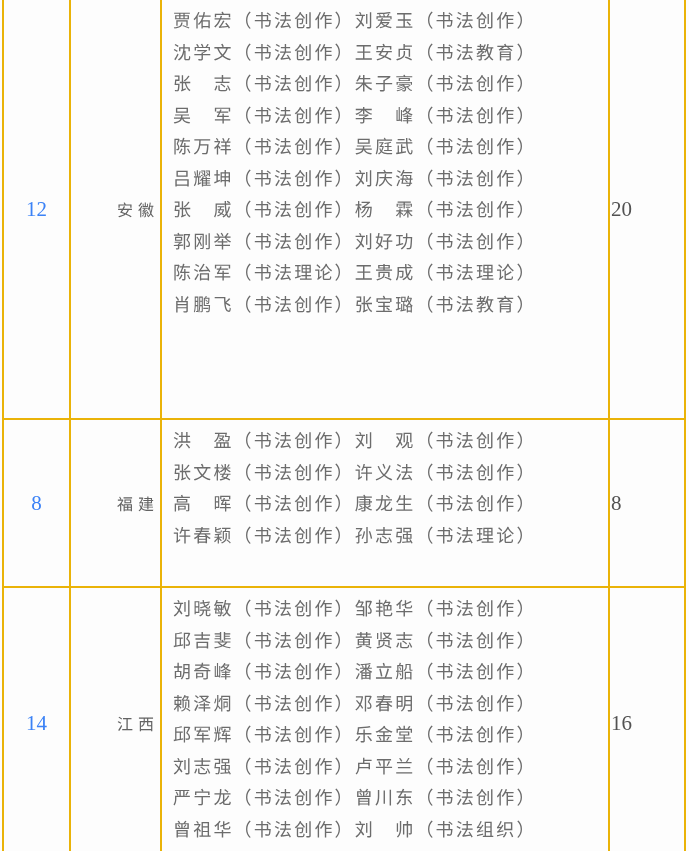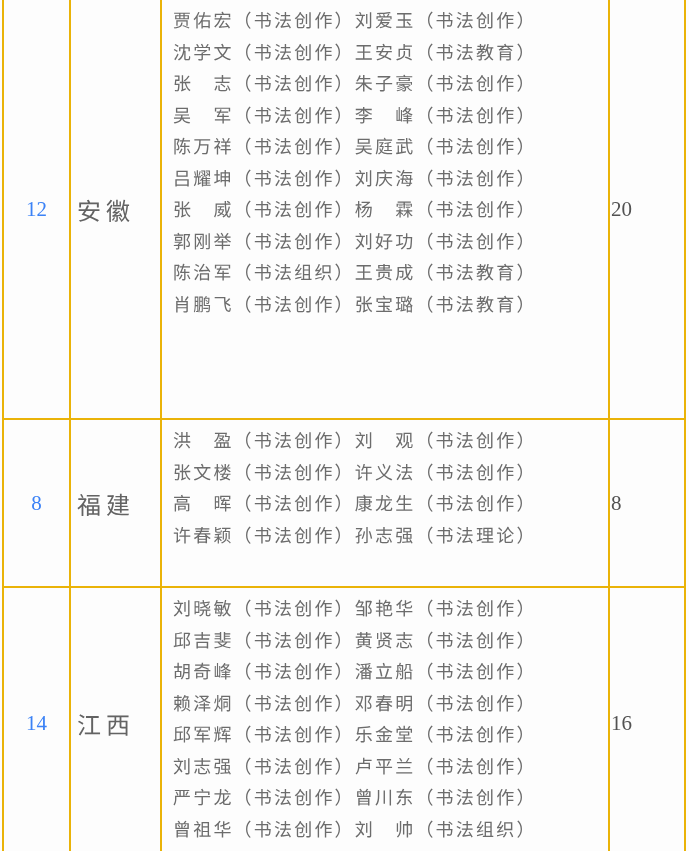--- a/index.html
+++ b/index.html
@@ -29,23 +29,23 @@
   }
   tr.cut-top td { border-top: none; }
   tr.cut-bottom td { border-bottom: none; }
   td.col-index {
     text-align: center;
     vertical-align: middle;
     font-size: 21px;
     color: #3b82f6;
   }
   td.col-region {
-    text-align: left;
+    text-align: right;
     vertical-align: middle;
-    font-size: 24px;
+    font-size: 16px;
     letter-spacing: 5px;
     text-indent: 5px;
     color: #636363;
   }
   td.col-names {
     vertical-align: top;
     padding: 6px 4px 12px 11px;
   }
   td.col-count {
     text-align: left;
@@ -78,21 +78,21 @@
           <td class="col-region">安徽</td>
           <td class="col-names">
             <div class="member-line">贾佑宏（书法创作）刘爱玉（书法创作）</div>
             <div class="member-line">沈学文（书法创作）王安贞（书法教育）</div>
             <div class="member-line">张　志（书法创作）朱子豪（书法创作）</div>
             <div class="member-line">吴　军（书法创作）李　峰（书法创作）</div>
             <div class="member-line">陈万祥（书法创作）吴庭武（书法创作）</div>
             <div class="member-line">吕耀坤（书法创作）刘庆海（书法创作）</div>
             <div class="member-line">张　威（书法创作）杨　霖（书法创作）</div>
             <div class="member-line">郭刚举（书法创作）刘好功（书法创作）</div>
-            <div class="member-line">陈治军（书法组织）王贵成（书法教育）</div>
+            <div class="member-line">陈治军（书法理论）王贵成（书法理论）</div>
             <div class="member-line">肖鹏飞（书法创作）张宝璐（书法教育）</div>
           </td>
           <td class="col-count">20</td>
         </tr>
         <tr style="height: 168px;">
           <td class="col-index">8</td>
           <td class="col-region">福建</td>
           <td class="col-names">
             <div class="member-line">洪　盈（书法创作）刘　观（书法创作）</div>
             <div class="member-line">张文楼（书法创作）许义法（书法创作）</div>

